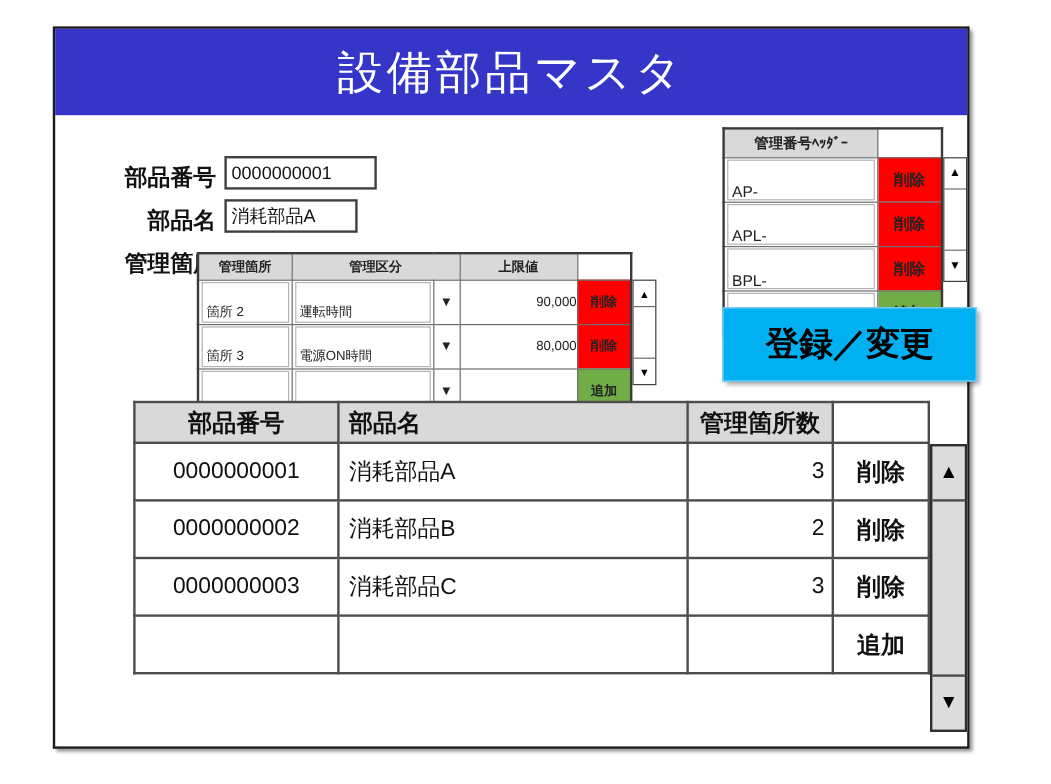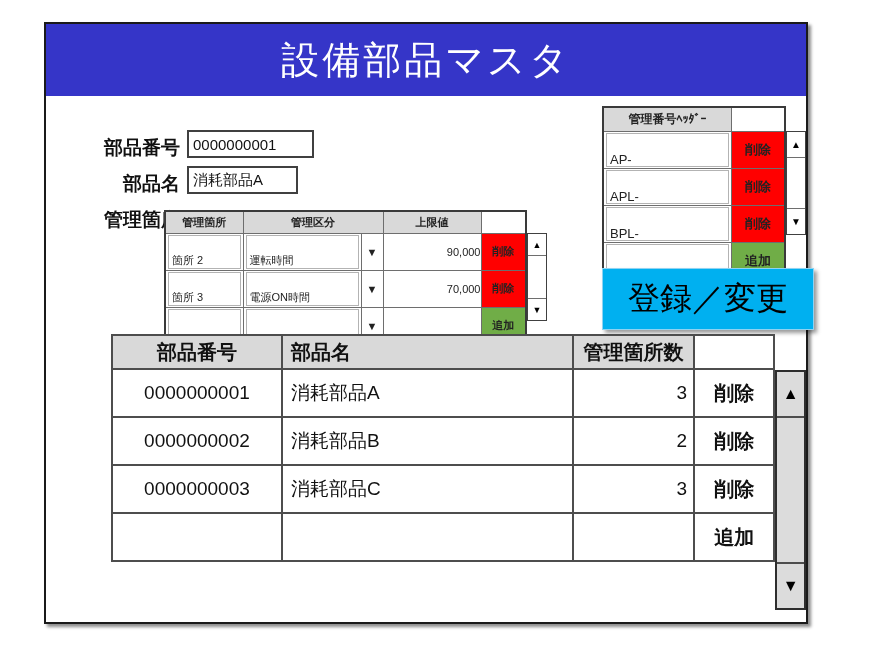--- a/index.html
+++ b/index.html
@@ -41,22 +41,22 @@
   .hdr-tbl td,.hdr-tbl th{border:1px solid #6e6e6e;padding:0;color:#222;}
   .hdr-tbl th{background:#D9D9D9;font-size:12px;font-weight:bold;height:24px;text-align:center;}
   .hdr-tbl .blank-hd{background:#fff;}
   .hdr-tbl td{height:26px;font-size:13px;}
   .hdr-tbl .inset{height:20px;line-height:19px;}
   .hdr-strip{width:22px;height:104px;margin-top:25px;}
   .hdr-strip .sbtn{height:26px;font-size:10px;}
   .hdr-strip .up{border-bottom:1px solid #6e6e6e;}
   .hdr-strip .dn{border-top:1px solid #6e6e6e;}
   
-  .register{position:absolute;left:556px;top:244px;width:212px;height:62px;background:#00B0F0;
-            color:#000;font-size:32px;font-weight:normal;display:flex;align-items:center;
+  .register{position:absolute;left:556px;top:232px;width:212px;height:62px;background:#00B0F0;
+            color:#000;font-size:28px;font-weight:bold;display:flex;align-items:center;
             justify-content:center;box-shadow:3px 3px 4px rgba(0,0,0,.4);cursor:pointer;
             border:1px solid #8ed3f2;}
   
   .parts-tbl{border:2px solid #2e2e2e;}
   .parts-tbl th,.parts-tbl td{border:2px solid #4d4d4d;padding:0;color:#111;}
   .parts-tbl th{background:#D9D9D9;font-size:20px;font-weight:bold;height:34px;}
   .parts-tbl .blank-hd{background:#fff;}
   .parts-tbl td{height:48px;font-size:19px;background:#fff;}
   .parts-tbl .c-num{text-align:center;}
   .parts-tbl .c-name{text-align:left;padding-left:8px;}
@@ -109,21 +109,21 @@
           <td class="btn-del">削除</td>
         </tr>
         <tr>
           <td>
                 <div class="inset">箇所 3</div>
               </td>
           <td>
                 <div class="inset">電源ON時間</div>
               </td>
           <td class="dd">▼</td>
-          <td class="num">70,000</td>
+          <td class="num">80,000</td>
           <td class="btn-del">削除</td>
         </tr>
         <tr>
           <td>
                 <div class="inset"></div>
               </td>
           <td>
                 <div class="inset"></div>
               </td>
           <td class="dd">▼</td>

